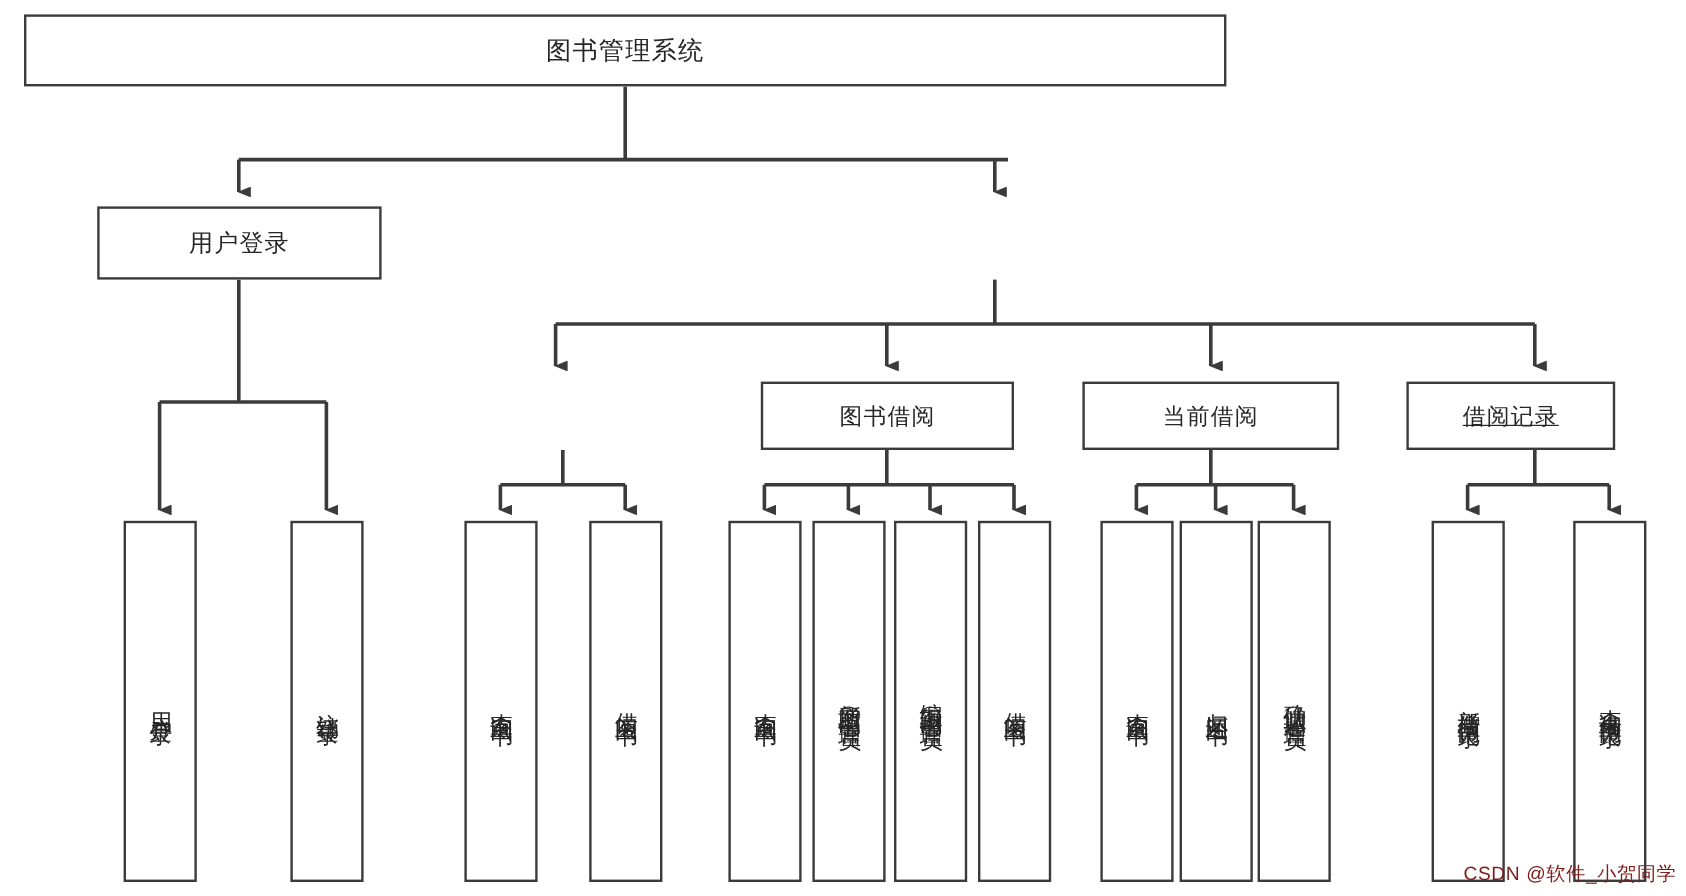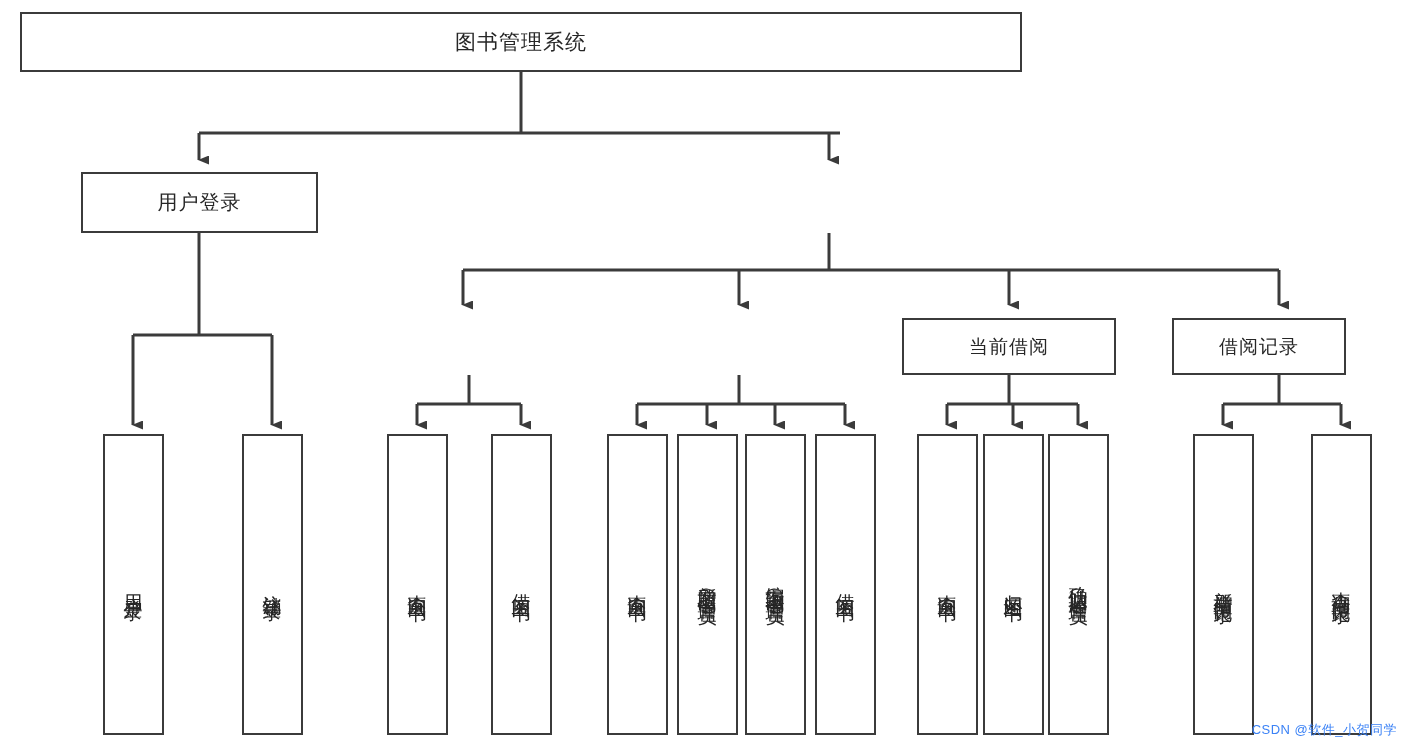--- a/index.html
+++ b/index.html
@@ -72,22 +72,22 @@
 
   .label {
     white-space: nowrap;
     letter-spacing: 1px;
   }
 
   #watermark {
     position: absolute;
     right: 8px;
     bottom: 8px;
-    font-size: 13px;
-    color: #3b82f6;
+    font-size: 16px;
+    color: #7f1d1d;
     letter-spacing: 0.5px;
     white-space: nowrap;
   }
 </style>
 </head>
 <body>
 
 <div id="diagram-root">
 
   <svg id="connector-layer" width="1405" height="747" viewBox="0 0 1405 747">
@@ -143,26 +143,29 @@
   <div class="node node-root" style="left:20px; top:12px; width:1002px; height:60px;">
     <span class="label">图书管理系统</span>
   </div>
 
   <div class="node node-level1" style="left:81px; top:172px; width:237px; height:61px;">
     <span class="label">用户登录</span>
   </div>
 
 
 
+  <div class="node node-level2" style="left:634px; top:318px; width:211px; height:57px;">
+    <span class="label">图书借阅</span>
+  </div>
 
   <div class="node node-level2" style="left:902px; top:318px; width:214px; height:57px;">
     <span class="label">当前借阅</span>
   </div>
 
-  <div class="node node-level2" style="left:1172px; top:318px; width:174px; height:57px;">
+  <div class="node node-level2" style="left:1172px; top:318px; width:174px; height:57px;text-decoration:underline;">
     <span class="label">借阅记录</span>
   </div>
 
   <div class="node node-leaf" style="left:103px; top:434px; width:61px; height:301px;">
     <span class="leaf-label">用户登录</span>
   </div>
 
   <div class="node node-leaf" style="left:242px; top:434px; width:61px; height:301px;">
     <span class="leaf-label">注销登录</span>
   </div>

